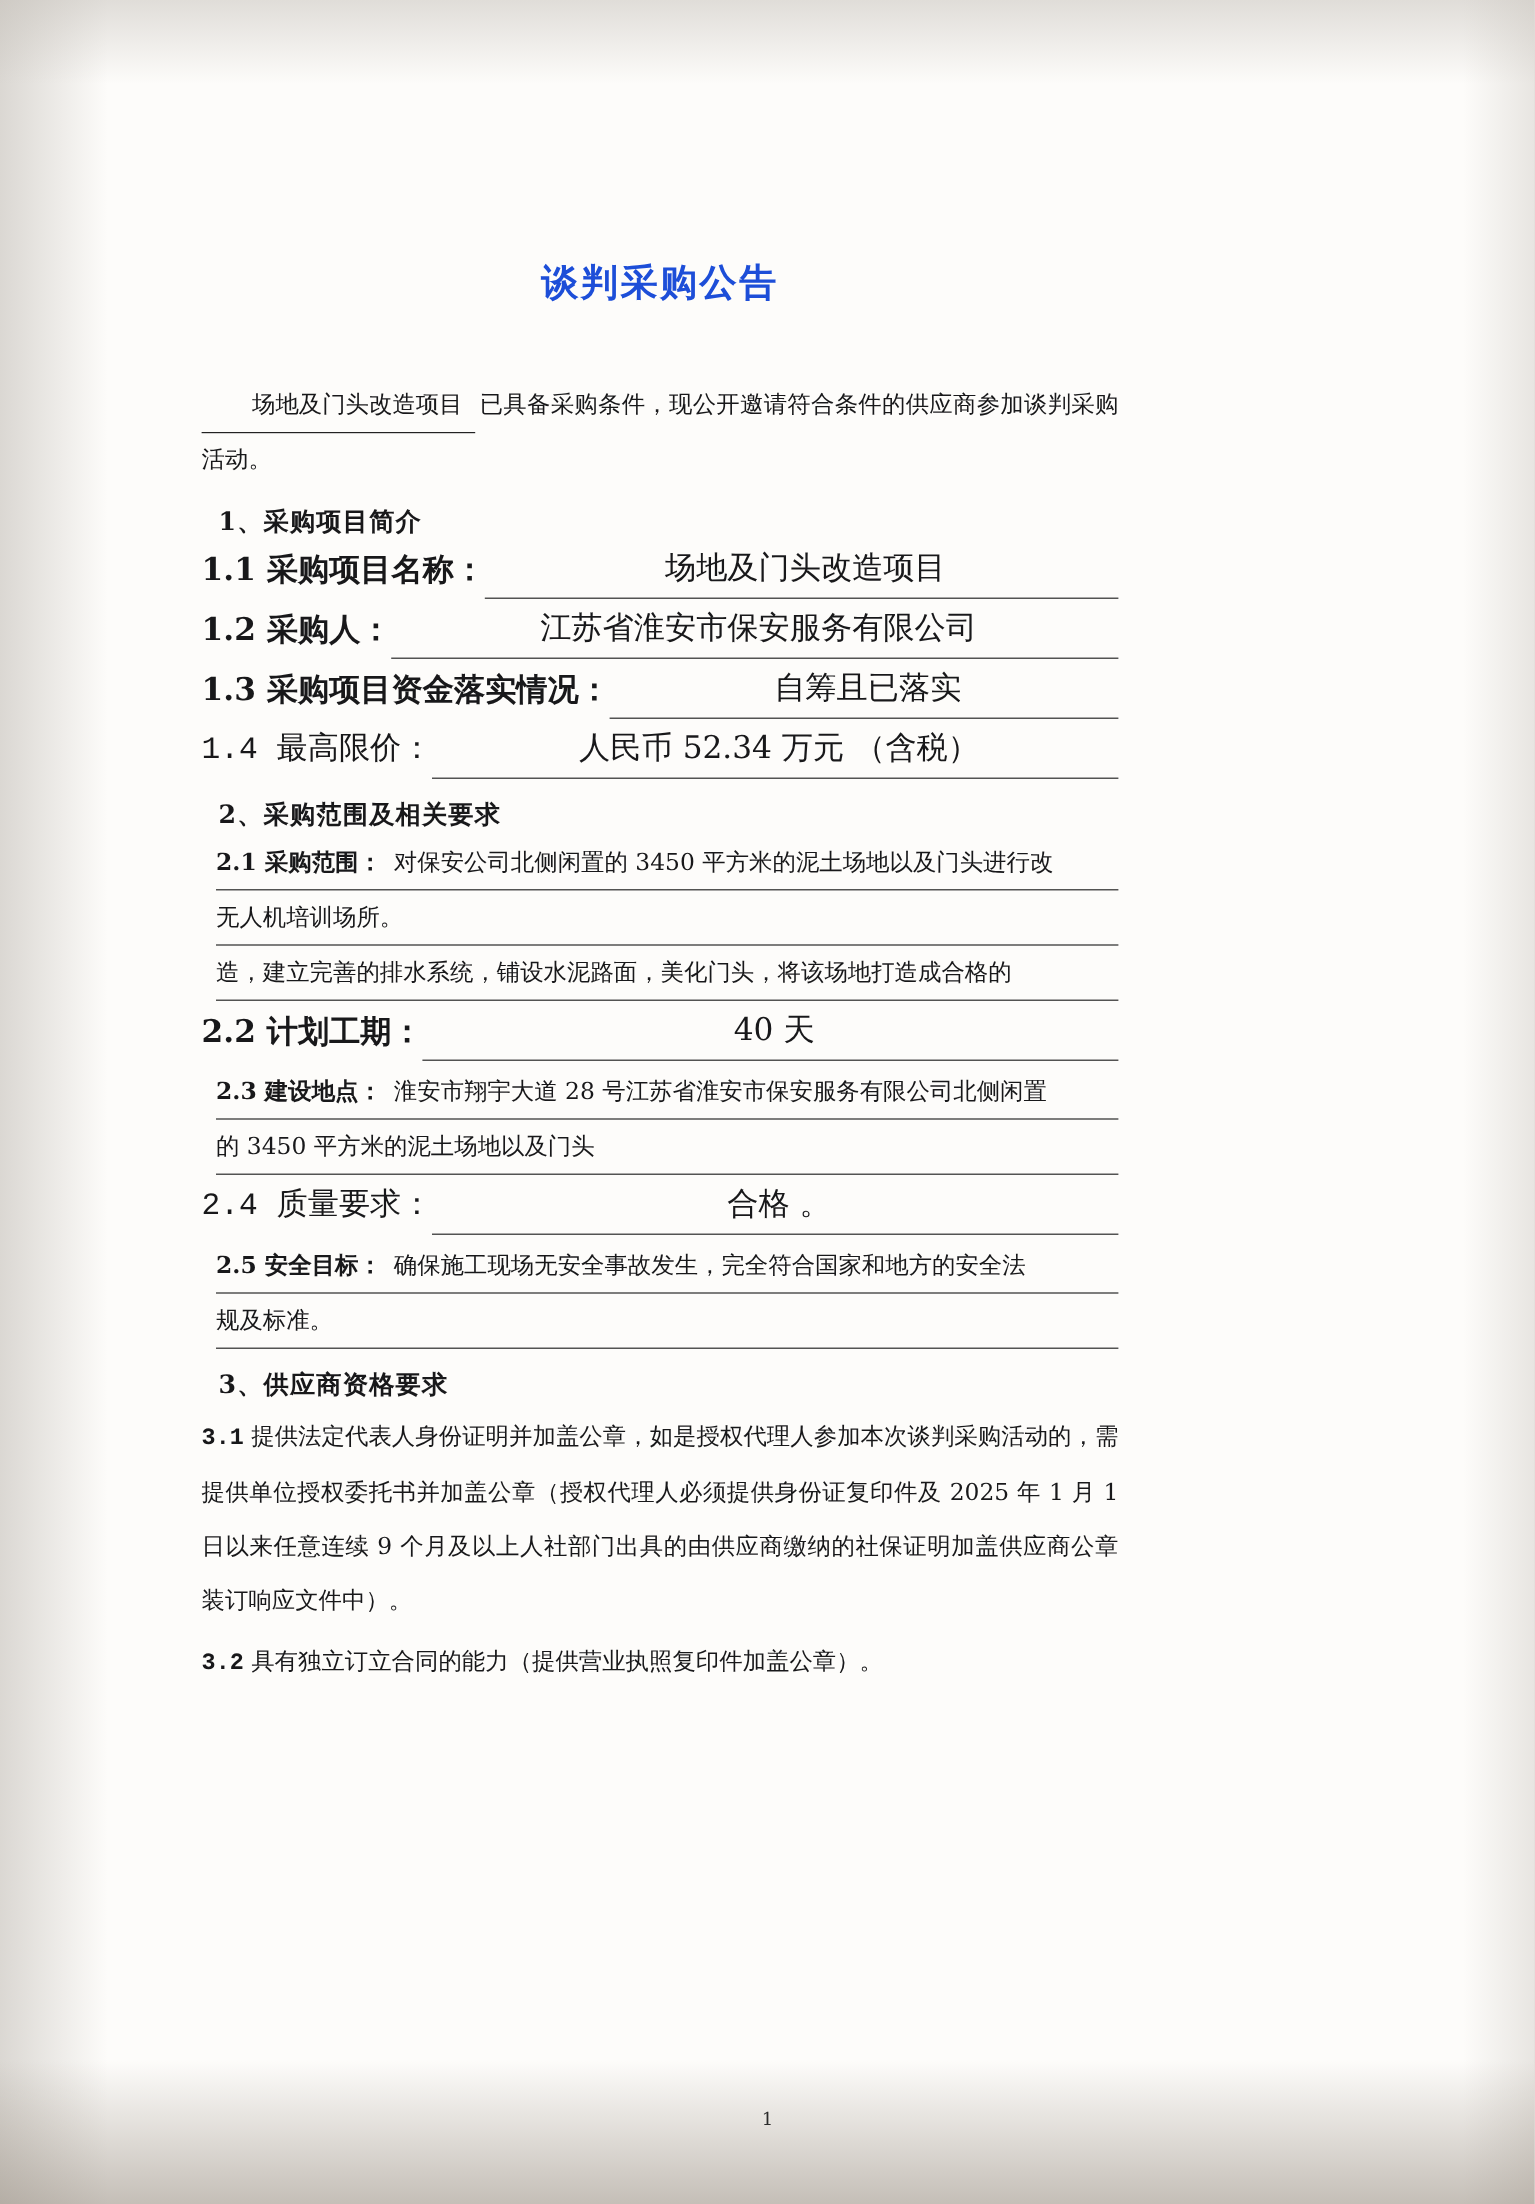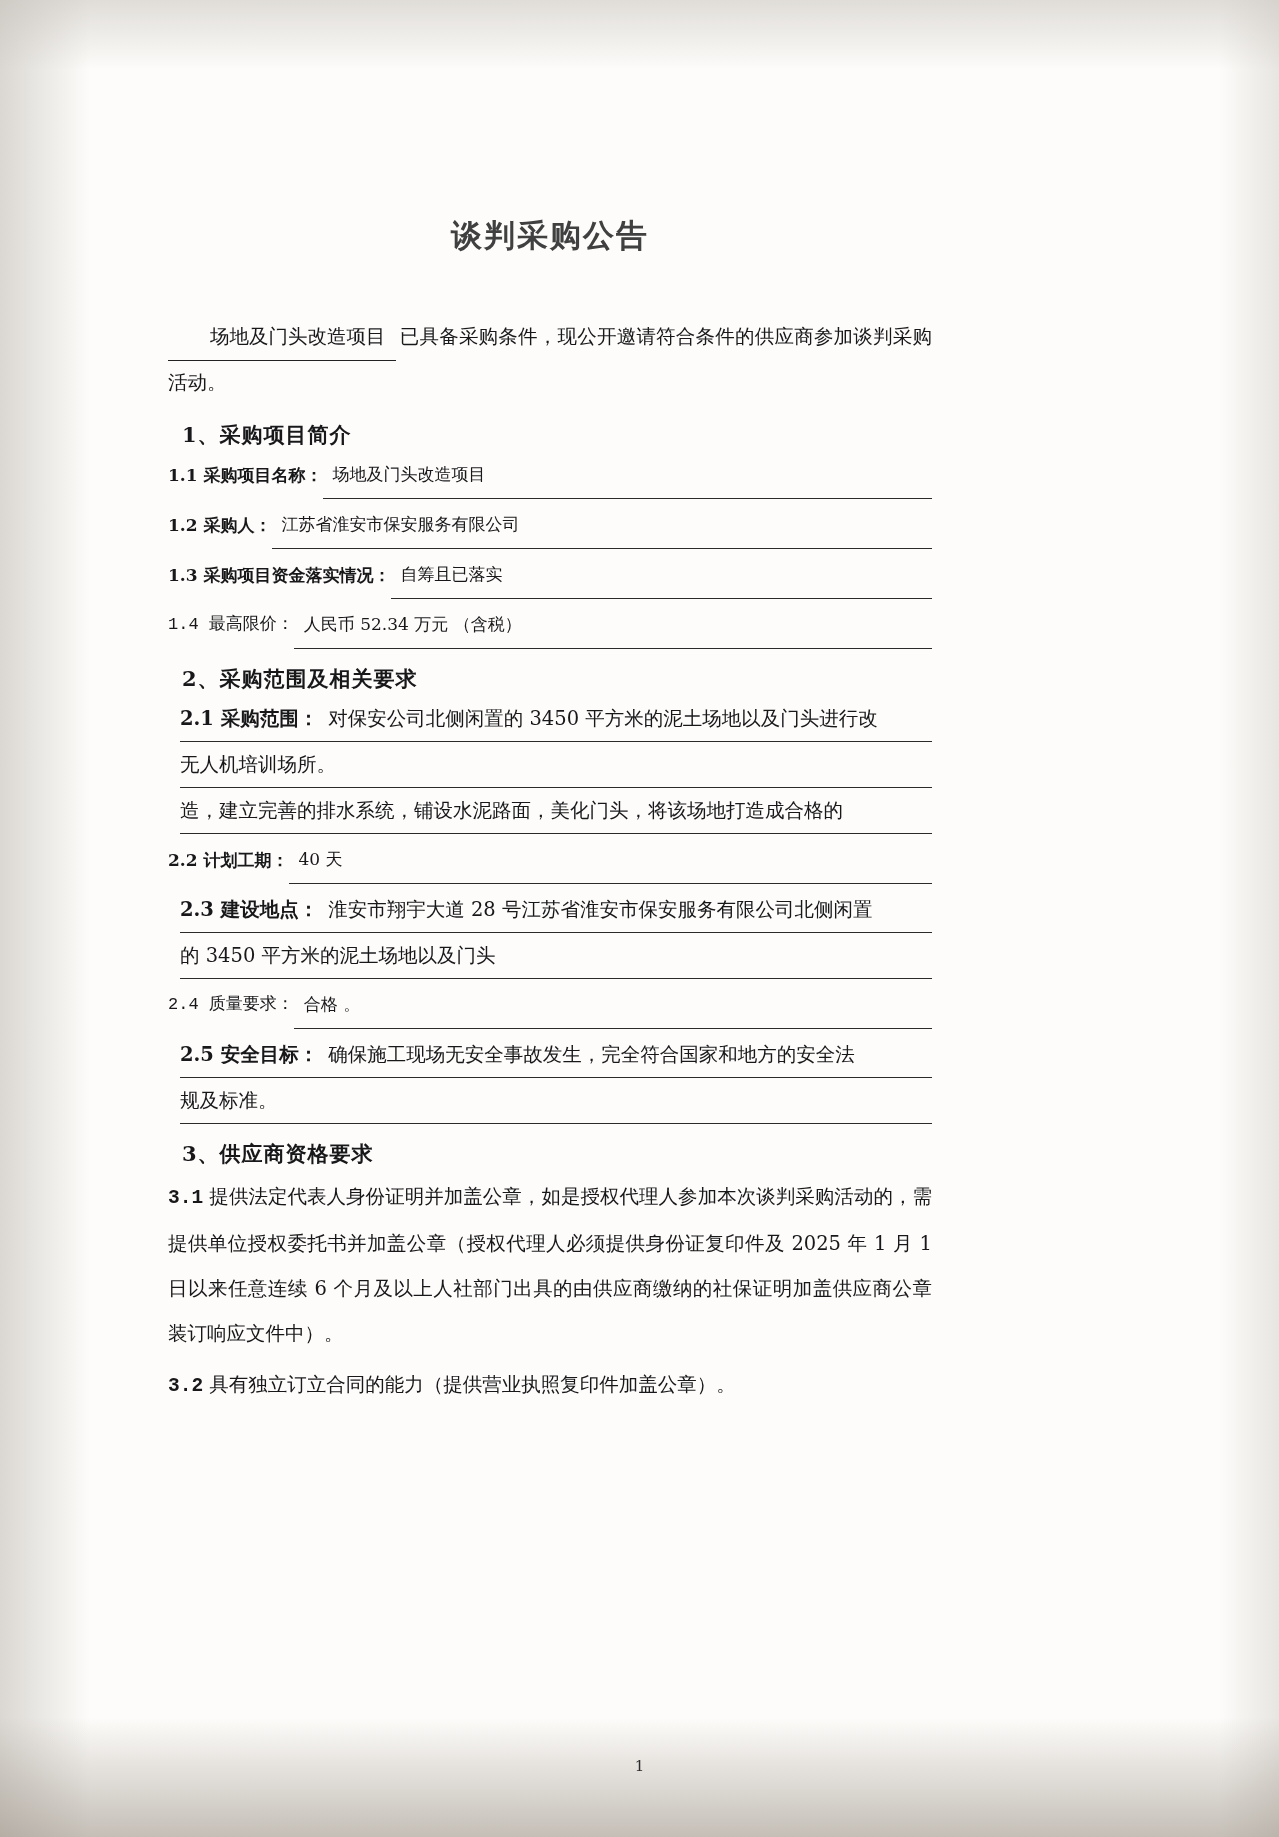--- a/index.html
+++ b/index.html
@@ -57,21 +57,21 @@
     color: #18181a;
   }
 
   .doc-title {
     text-align: center;
     font-size: 31px;
     letter-spacing: 2px;
     font-weight: 700;
     margin-top: 215px;
     margin-bottom: 0;
-    color: #404040;
+    color: #1d4ed8;
     font-family: "DejaVu Serif", serif;
   }
 
   .para {
     font-size: 19.5px;
     line-height: 44px;
     margin-top: 58px;
     text-align: justify;
     text-justify: inter-ideograph;
   }
@@ -86,23 +86,24 @@
     font-size: 21px;
     font-weight: 700;
     margin-top: 16px;
     margin-bottom: 2px;
     padding-left: 14px;
     letter-spacing: 1px;
   }
   .row {
     display: flex;
     align-items: flex-end;
-    font-size: 17px;
+    font-size: 26px;
     line-height: 44px;
     margin-top: 3px;
+    text-align: center;
   }
   .row .lbl {
     font-weight: 700;
     white-space: nowrap;
     padding-bottom: 2px;
   }
   .row .lbl-light {
     font-weight: 400;
     white-space: nowrap;
     padding-bottom: 2px;
@@ -228,21 +229,21 @@
       <div class="uline first">
         <span class="lbl">2.5 安全目标：</span><span class="indent"></span><span>确保施工现场无安全事故发生，完全符合国家和地方的安全法</span>
       </div>
       <div class="uline">规及标准。</div>
     </div>
 
     <div class="heading">3、供应商资格要求</div>
 
     <div class="plain-block">
       <span class="lbl">3.1</span>
-      <span>提供法定代表人身份证明并加盖公章，如是授权代理人参加本次谈判采购活动的，需提供单位授权委托书并加盖公章（授权代理人必须提供身份证复印件及 2025 年 1 月 1 日以来任意连续 6 个月及以上人社部门出具的由供应商缴纳的社保证明加盖供应商公章装订响应文件中）。</span>
+      <span>提供法定代表人身份证明并加盖公章，如是授权代理人参加本次谈判采购活动的，需提供单位授权委托书并加盖公章（授权代理人必须提供身份证复印件及 2025 年 1 月 1 日以来任意连续 9 个月及以上人社部门出具的由供应商缴纳的社保证明加盖供应商公章装订响应文件中）。</span>
     </div>
 
     <div class="plain-block">
       <span class="lbl">3.2</span>
       <span>具有独立订立合同的能力（提供营业执照复印件加盖公章）。</span>
     </div>
 
   </div>
 
   <div class="page-number">1</div>

